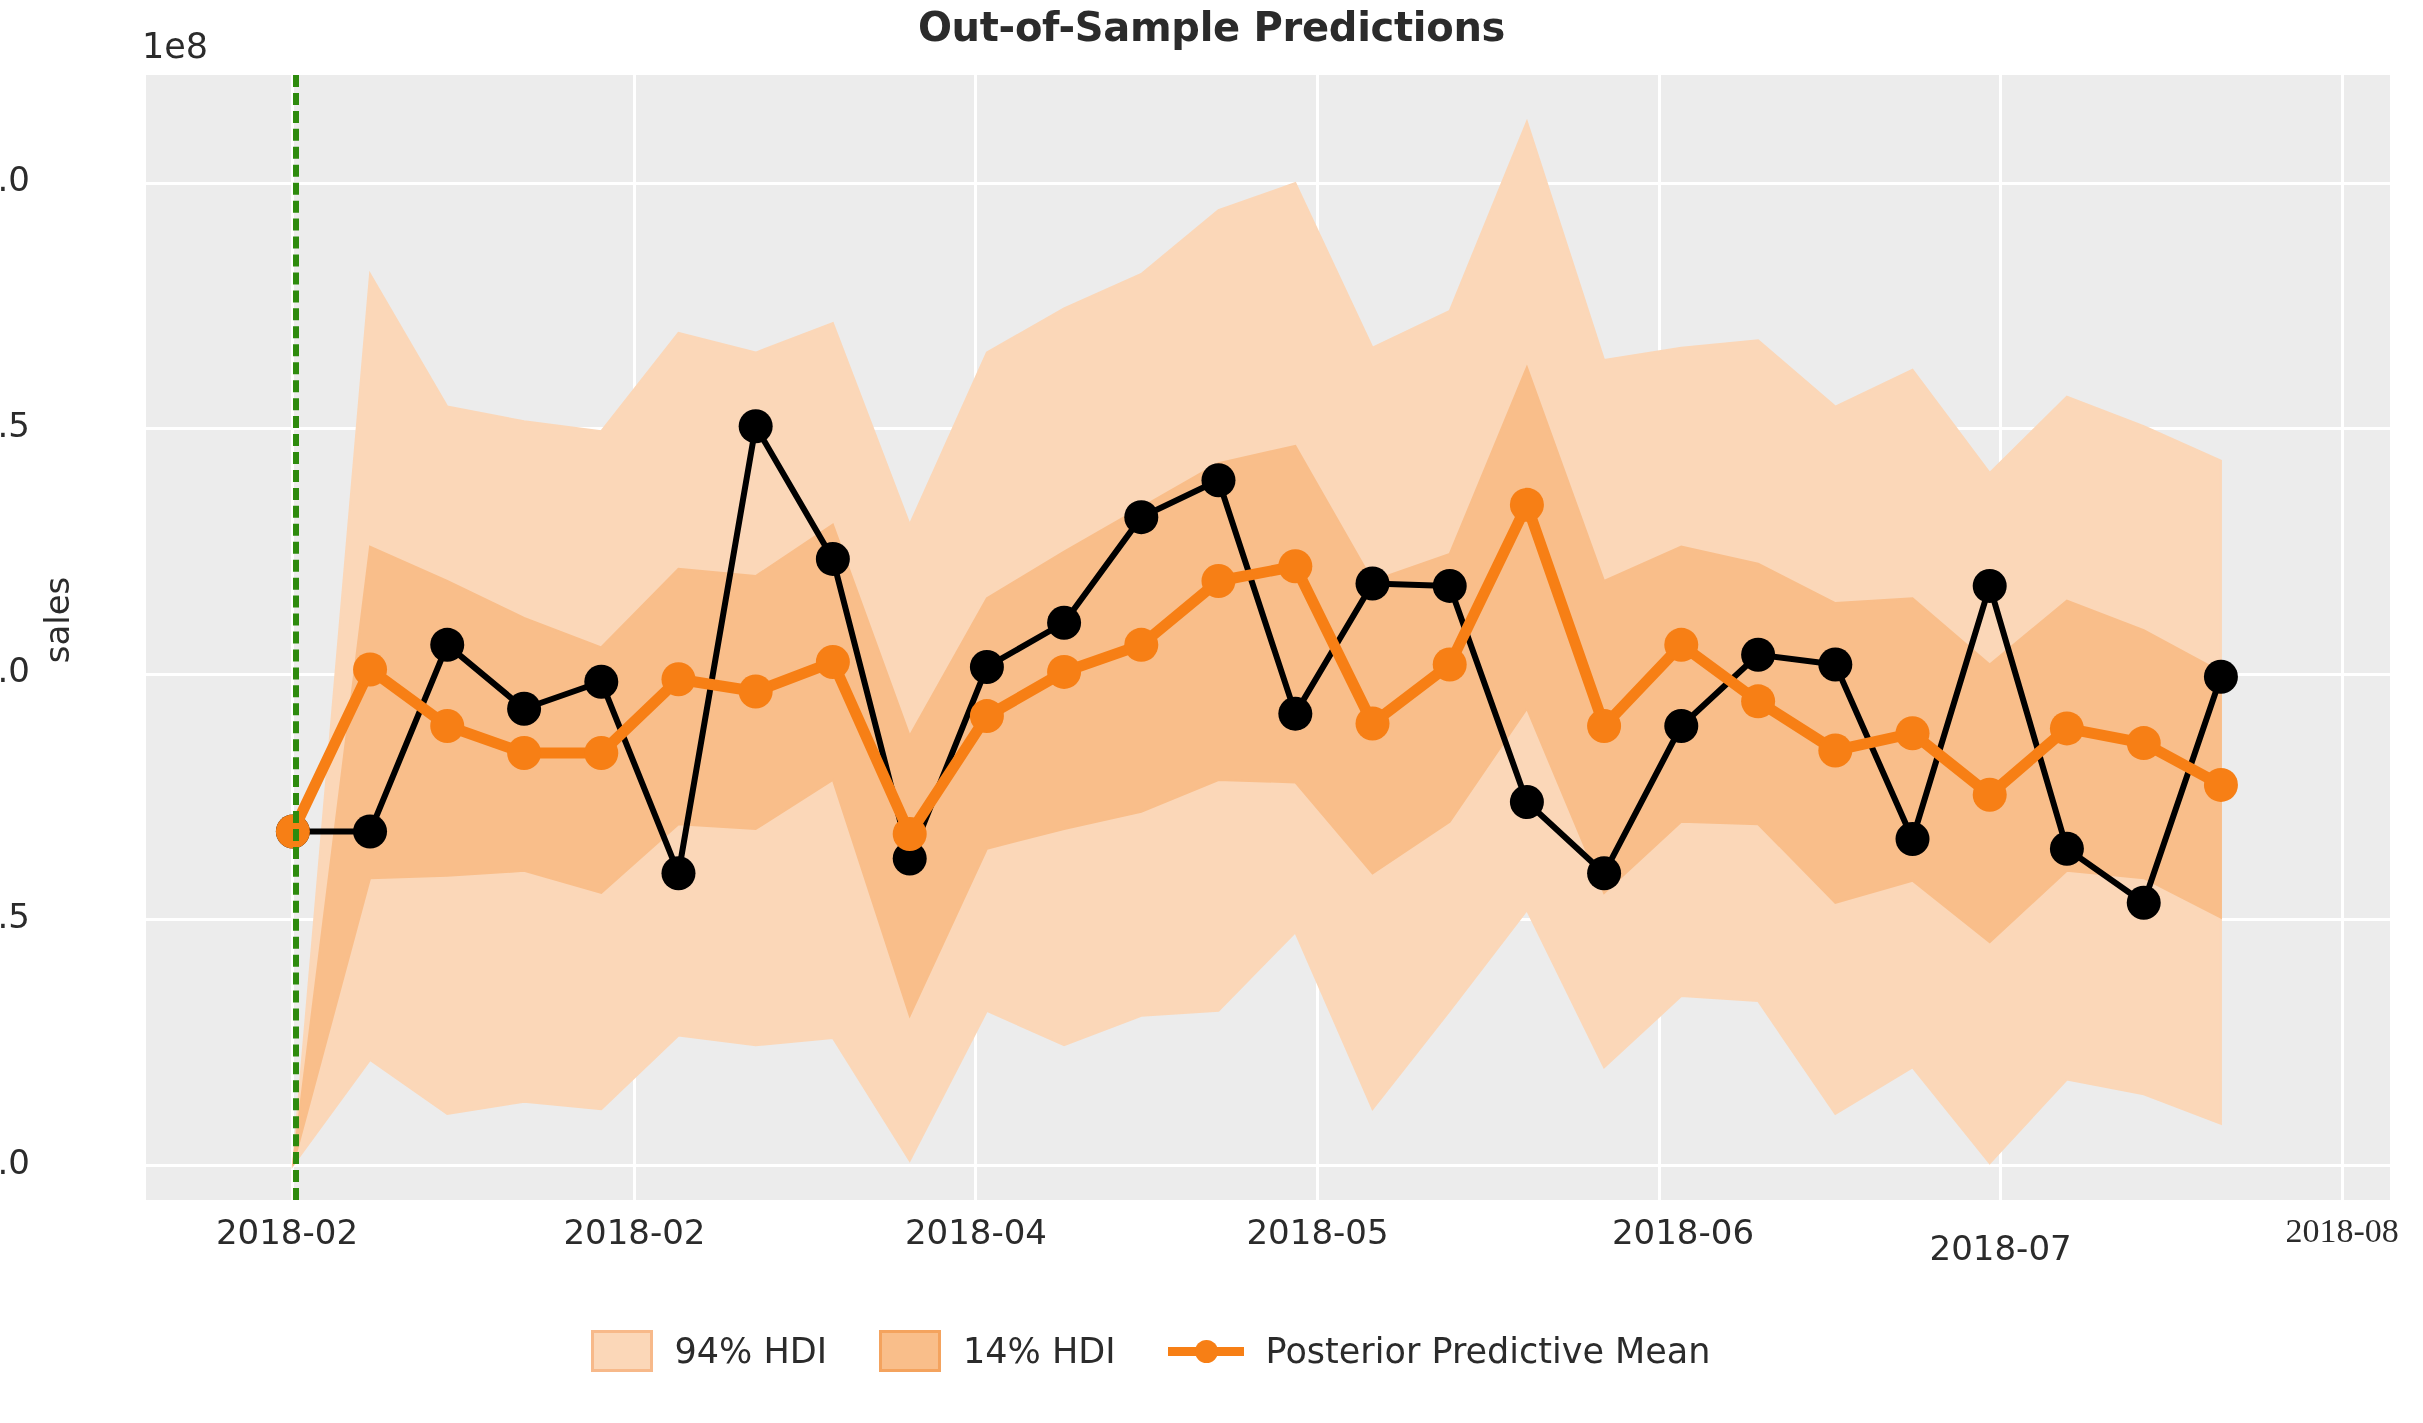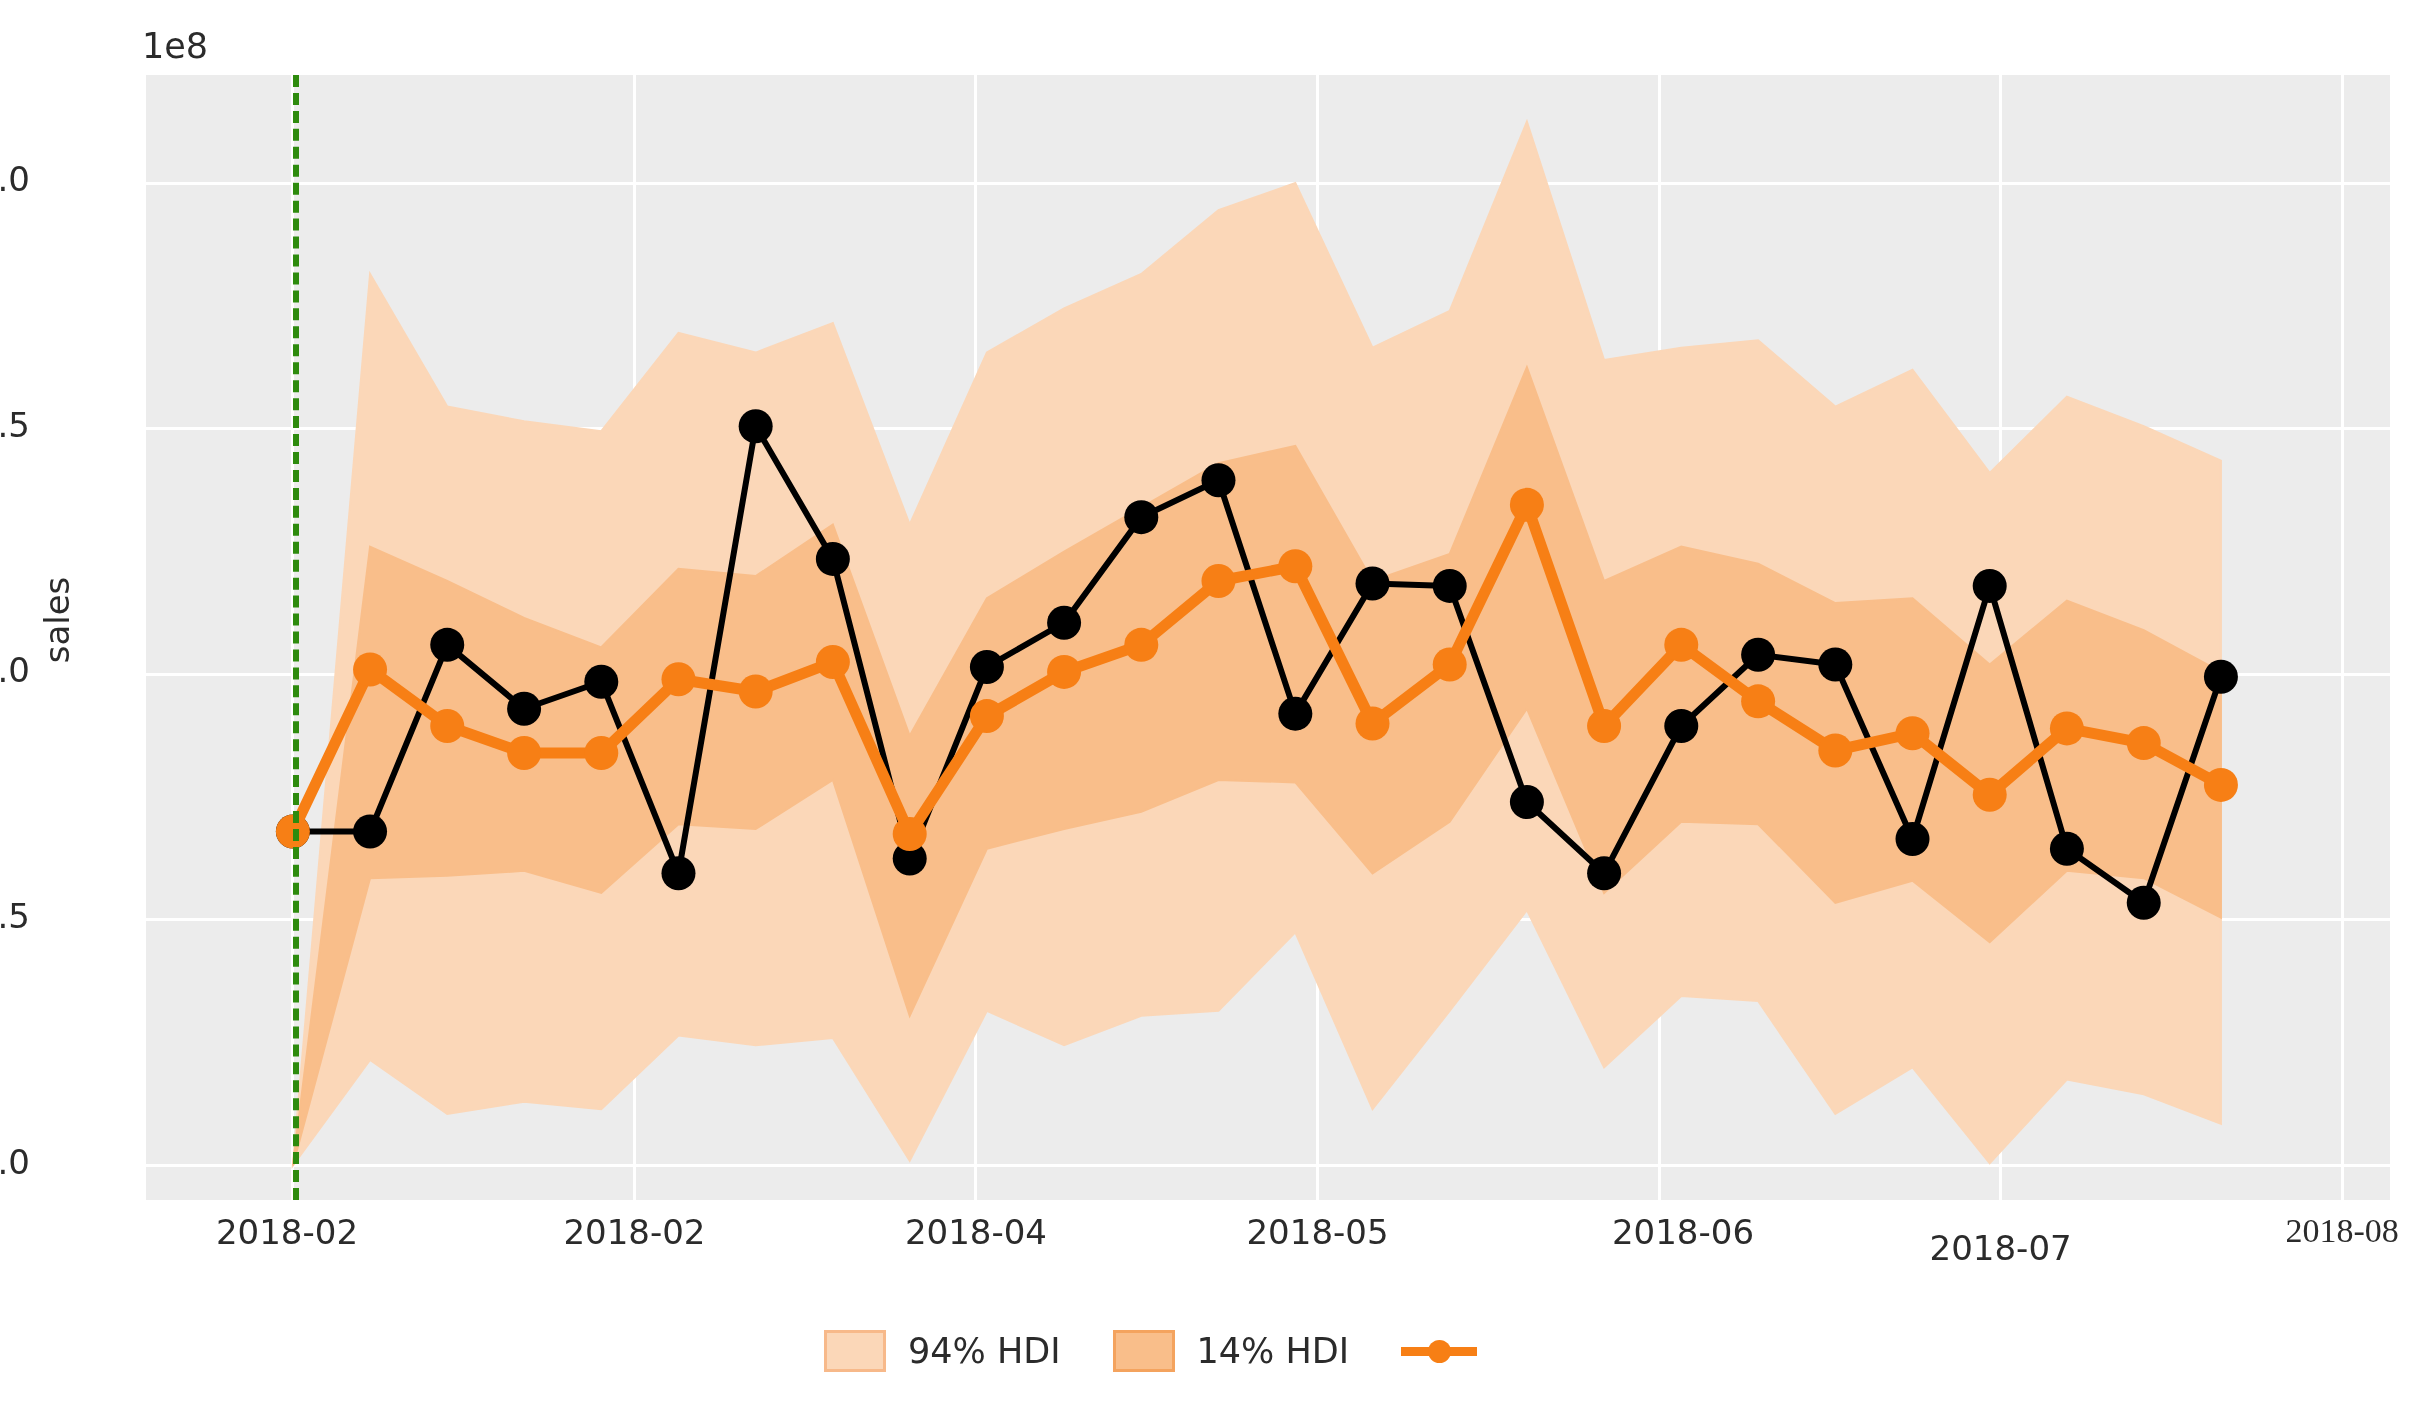--- a/index.html
+++ b/index.html
@@ -142,20 +142,21 @@
     font-size: 35px;
     color: #2b2b2b;
     font-family: "DejaVu Sans", sans-serif;
   }
 </style>
 </head>
 <body>
 
 <div id="figure">
 
+  <div id="chart-title">Out-of-Sample Predictions</div>
 
   <div id="y-offset-label">1e8</div>
 
   <div id="y-axis-label">sales</div>
 
   <div id="plot-area">
     <div id="grid-layer">
         <div class="gridline-h" style="top: 1089.11px;"></div>
         <div class="gridline-h" style="top: 843.478px;"></div>
         <div class="gridline-h" style="top: 597.845px;"></div>
@@ -256,16 +257,17 @@
       </div>
       <div class="legend-entry">
         <span class="legend-swatch" style="background: rgb(249, 190, 138); border: 3px solid rgb(244, 163, 94);"></span>
         <span class="legend-text">14% HDI</span>
       </div>
       <div class="legend-entry">
         <span class="legend-line-wrap">
           <span class="legend-line-bar" style="background: rgb(247, 127, 21);"></span>
           <span class="legend-line-dot" style="background: rgb(247, 127, 21);"></span>
         </span>
+        <span class="legend-text">Posterior Predictive Mean</span>
       </div>
     </div>
 
 </div>
 
 </body></html>

